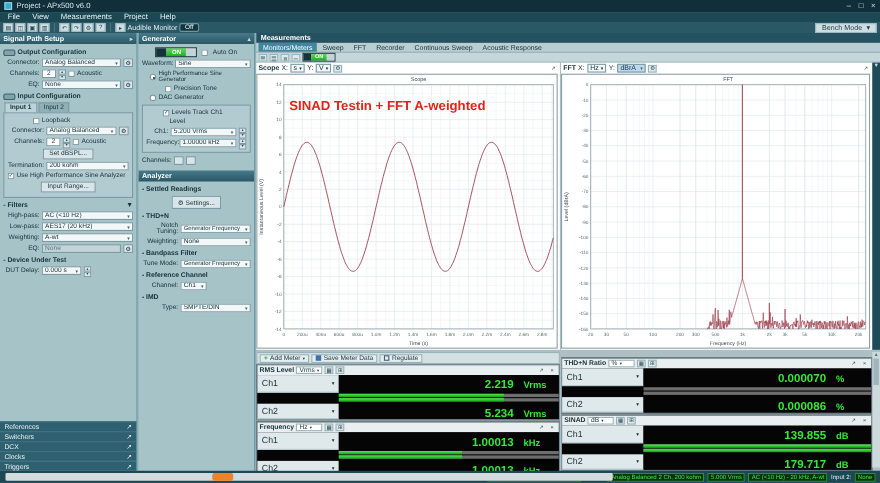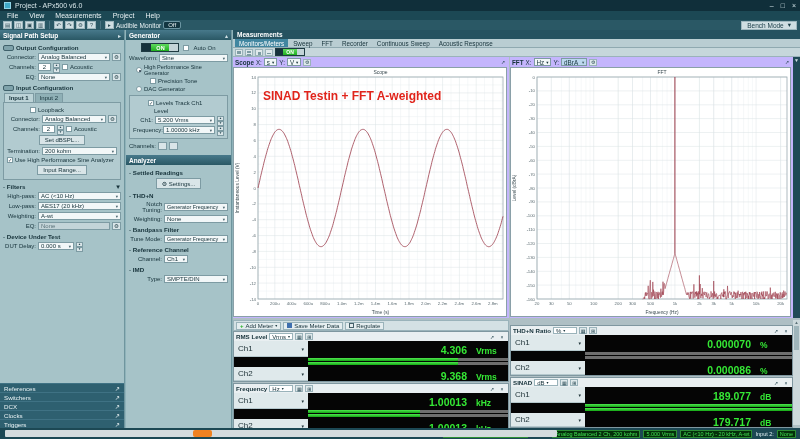--- a/index.html
+++ b/index.html
@@ -53,21 +53,21 @@
 
   
   .meas { position:absolute; left:233px; top:30px; width:567px; height:398px; background:#aebfc4; }
   .meas-head { position:absolute; left:0; top:0; width:567px; height:9px; background:#255260; color:#fff; font-size:6.5px; font-weight:bold; display:flex; align-items:center; padding:0 4px; }
   .tabsrow { position:absolute; left:0; top:9px; width:567px; height:9px; background:#b9cdd2; display:flex; align-items:flex-end; gap:1px; padding:0 2px; font-size:6.3px; border-bottom:1px solid #8fa9b0; }
   .mtab { padding:0 4px; height:8px; display:flex; align-items:center; color:#16323a; }
   .mtab.selected { background:#4186a0; color:#fff; }
   .minibar { position:absolute; left:0; top:18px; width:567px; height:9px; background:#c6d7db; display:flex; align-items:center; gap:2px; padding:0 2px; border-bottom:1px solid #9ab3ba; }
   .mini-ib { width:8px; height:7px; background:#dfe9eb; border:1px solid #9ab3ba; }
   .mini-ib i { display:block; margin:1px; height:3px; background:#7d9ba3; }
-  .gwrap { position:absolute; top:27px; height:261px; background:#c4b5fd; }
+  .gwrap { position:absolute; top:27px; height:261px; background:#ffffff; }
   .gw-scope { left:0; width:276px; }
   .gw-fft { left:277px; width:283px; }
   .gheader { height:10px; display:flex; align-items:center; gap:2px; font-size:6.3px; padding:0 2px; }
   .g-title { font-weight:bold; }
   .g-dd { background:#f2f7f8; border:1px solid #7d9ba3; height:8px; display:flex; align-items:center; padding:0 2px; gap:2px; }
   .g-dd .ar { font-size:4.5px; }
   .g-sp { flex:1; }
   .gsvg { display:block; background:#fff; border:1px solid #8aa0a8; }
   .darkstrip { position:absolute; left:560px; top:27px; width:7px; height:261px; background:#1f4a57; color:#cfe0e5; font-size:5px; text-align:center; }
 
@@ -730,39 +730,39 @@
           <span class="m-sp"></span>
           <span class="m-ib plain">↗</span>
           <span class="m-ib plain">×</span>
         </div>
         <div class="ch-row">
           <div class="ch-label">
               <span>Ch1</span>
               <span class="ar">▾</span>
             </div>
           <div class="ch-value">
-              <span class="val">4.306</span>
+              <span class="val">2.219</span>
               <span class="unit">Vrms</span>
             </div>
         </div>
         <div class="bar-strip">
           <div class="bar">
               <div class="fill" style="width: 75%;"></div>
             </div>
           <div class="bar">
               <div class="fill" style="width: 75%;"></div>
             </div>
         </div>
         <div class="ch-row r2">
           <div class="ch-label">
               <span>Ch2</span>
               <span class="ar">▾</span>
             </div>
           <div class="ch-value">
-              <span class="val">9.368</span>
+              <span class="val">5.234</span>
               <span class="unit">Vrms</span>
             </div>
         </div>
       </div>
 
       <div class="meter">
         <div class="meter-header">
           <span class="m-title">Frequency</span>
           <span class="m-unit">
               <span>Hz</span>
@@ -862,21 +862,21 @@
           <span class="m-sp"></span>
           <span class="m-ib plain">↗</span>
           <span class="m-ib plain">×</span>
         </div>
         <div class="ch-row">
           <div class="ch-label">
               <span>Ch1</span>
               <span class="ar">▾</span>
             </div>
           <div class="ch-value">
-              <span class="val">189.077</span>
+              <span class="val">139.855</span>
               <span class="unit">dB</span>
             </div>
         </div>
         <div class="bar-strip">
           <div class="bar">
               <div class="fill" style="width: 100%;"></div>
             </div>
           <div class="bar">
               <div class="fill" style="width: 100%;"></div>
             </div>

